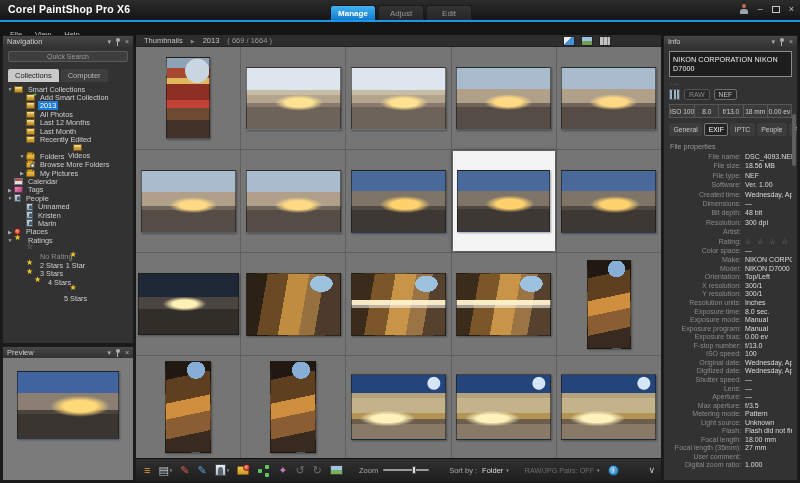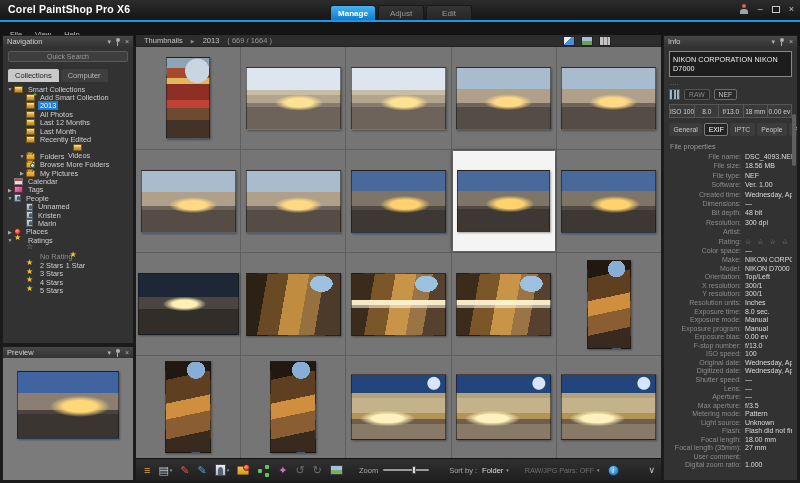--- a/index.html
+++ b/index.html
@@ -330,26 +330,26 @@
         <div class="tree-row" style="padding-left: 15px;">
           <span class="tree-arrow"></span>
           <span class="ti ti-star"></span>
           <span class="tree-label">2 Stars</span>
         </div>
         <div class="tree-row" style="padding-left: 15px;">
           <span class="tree-arrow"></span>
           <span class="ti ti-star"></span>
           <span class="tree-label">3 Stars</span>
         </div>
-        <div class="tree-row" style="padding-left: 15px;">
+        <div class="tree-row" style="padding-left: 23px;">
           <span class="tree-arrow"></span>
           <span class="ti ti-star"></span>
           <span class="tree-label">4 Stars</span>
         </div>
-        <div class="tree-row" style="padding-left: 15px;">
+        <div class="tree-row" style="padding-left: 15px; flex-direction: column;">
           <span class="tree-arrow"></span>
           <span class="ti ti-star"></span>
           <span class="tree-label">5 Stars</span>
         </div>
       </div>
   </div>
 
   <div class="panel preview-panel">
     <div class="panel-header">
       <span>Preview</span>

